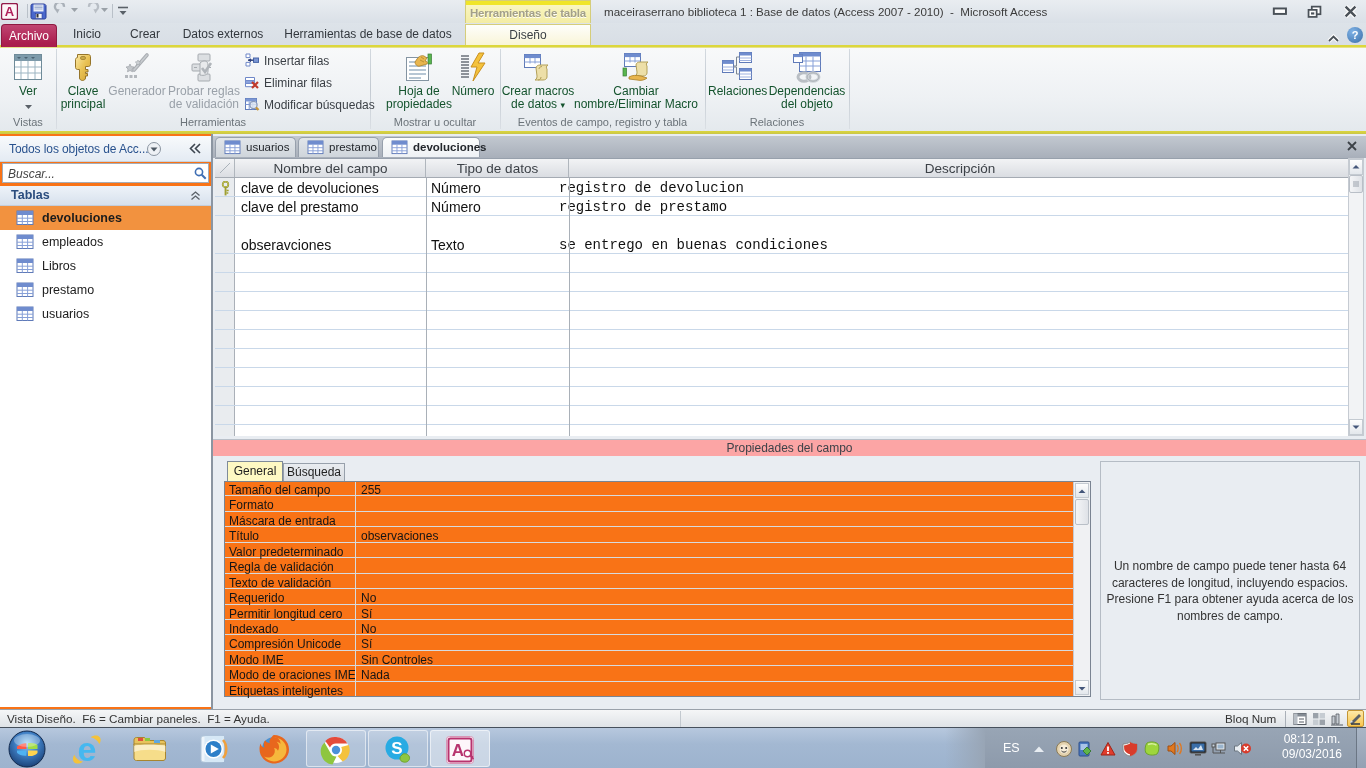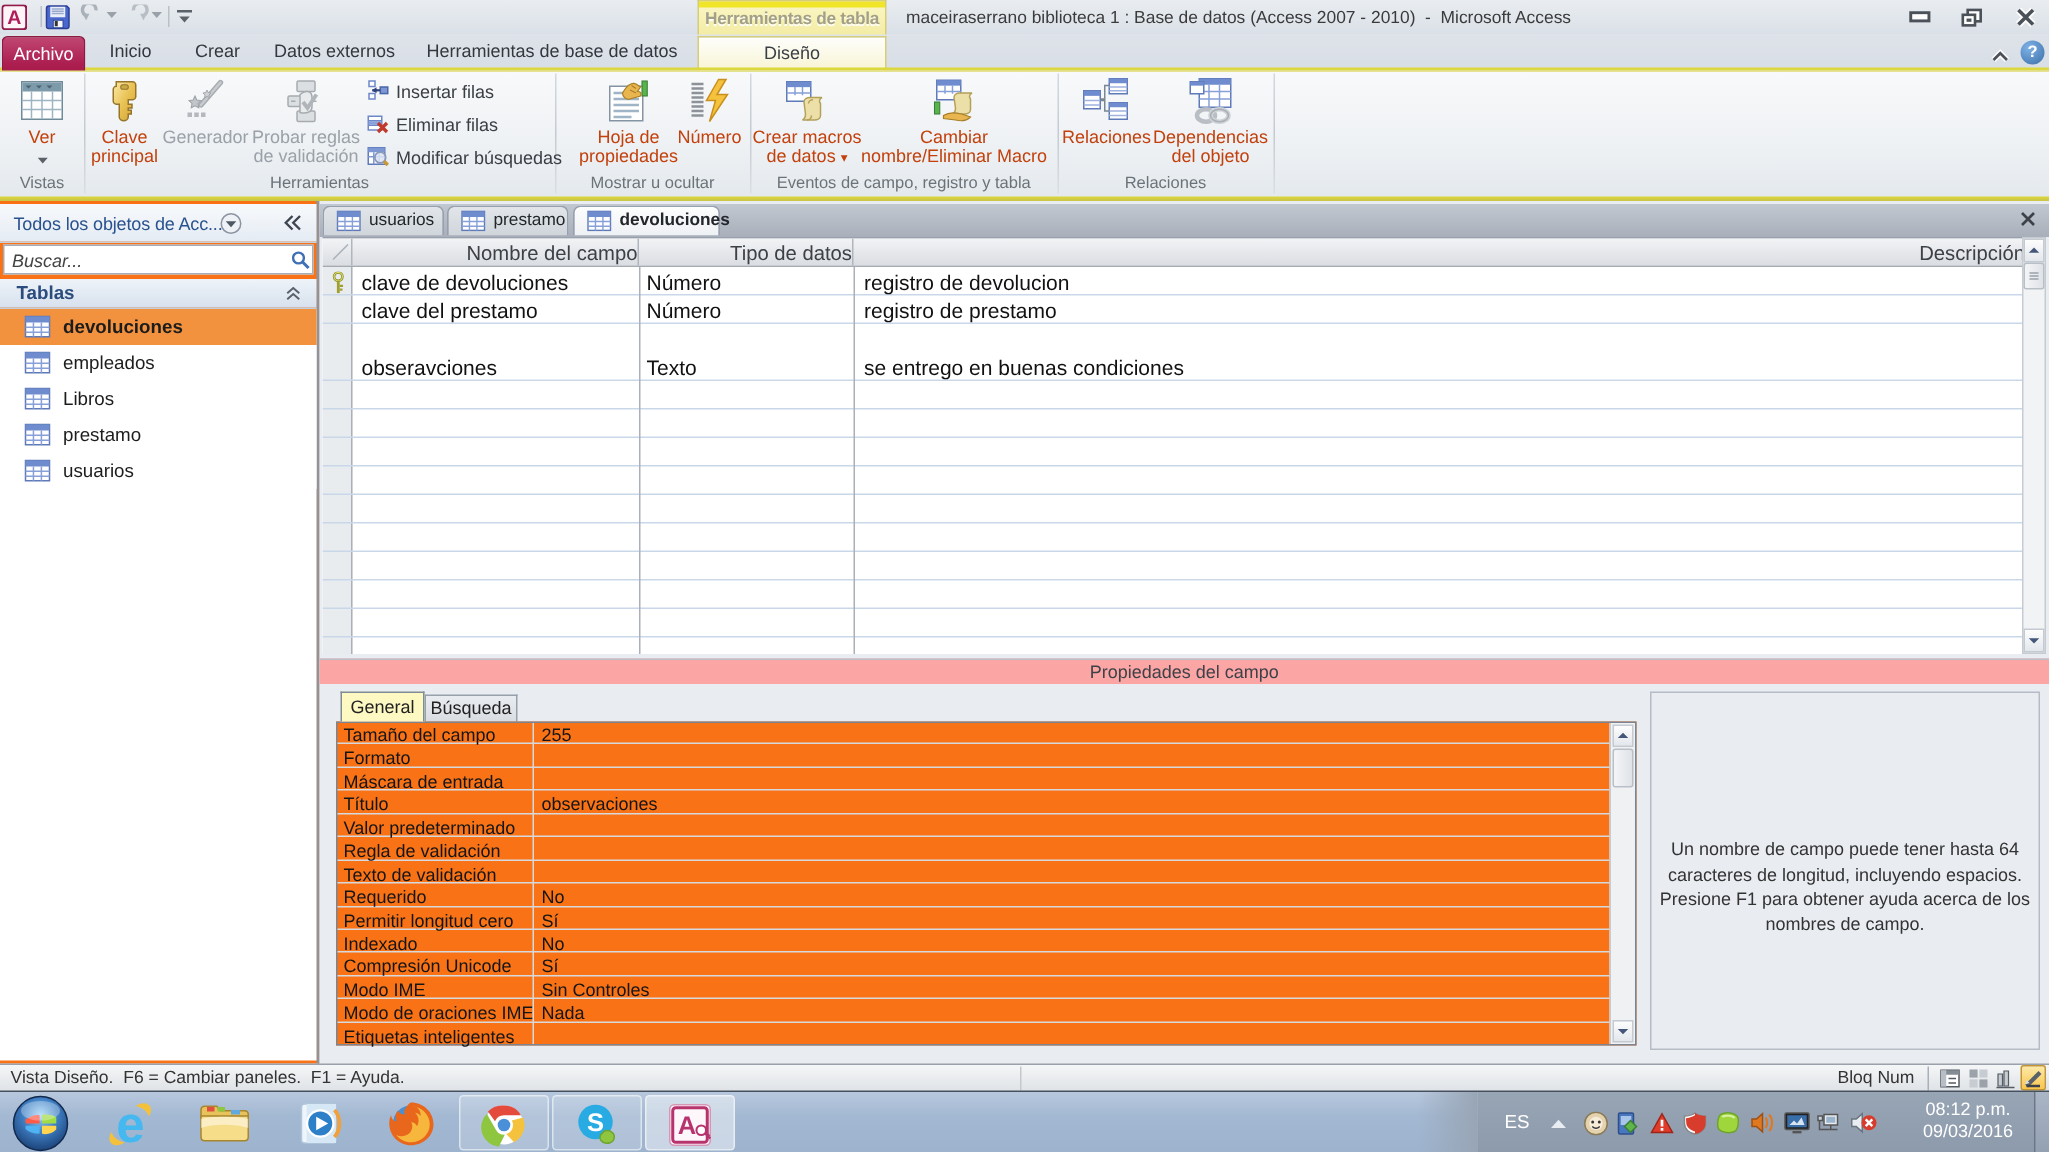--- a/index.html
+++ b/index.html
@@ -38,21 +38,21 @@
   font-size:11px; text-align:center; line-height:16px; }
 
 
 #ribbon { position:absolute; top:47px; left:0; width:1366px; height:84px;
   background:linear-gradient(#f8f9fa,#eef1f4 60%,#e4e9ed); border-top:1px solid #e6e18c; }
 #ribbon-bottom { position:absolute; top:131px; left:0; width:1366px; height:3px;
   background:linear-gradient(#dcd73c,#c9c549); }
 .rgroup-sep { position:absolute; top:49px; width:1px; height:80px;
   background:linear-gradient(#d3d9df,#c3cad2 50%,#dadfe4); }
 .rgroup-label { position:absolute; top:116px; font-size:11px; color:#6b7379; text-align:center; }
-.bigbtn { position:absolute; top:50px; text-align:center; font-size:12px; color:#c2410c; }
+.bigbtn { position:absolute; top:50px; text-align:center; font-size:12px; color:#14532d; }
 .bigbtn .ic { margin:1px auto 0; width:32px; height:32px; }
 .bigbtn .t1 { margin-top:2px; line-height:13px; }
 .smallbtn { position:absolute; font-size:12px; color:#3a3f45; height:16px; line-height:16px; }
 .smallbtn svg { vertical-align:-3px; margin-right:4px; }
 .gray { color:#9aa1a9; }
 
 
 #navpane { position:absolute; top:134px; left:0; width:213px; height:575px; background:#f97316; border-right:2px solid #8b95a1; }
 #nav-head { position:absolute; top:2px; left:0; width:211px; height:26px;
   background:linear-gradient(#f8fafc,#e4ebf3); border-bottom:1px solid #c8d1dc; }
@@ -74,26 +74,26 @@
 .dtab { position:absolute; top:1px; height:20px; border:1px solid #97a0ac; border-bottom:0;
   border-radius:5px 5px 0 0; background:linear-gradient(#e2e6ea,#cfd5db); font-size:11.5px; color:#23272c; }
 .dtab .t { position:absolute; left:30px; top:3px; }
 .dtab svg { position:absolute; left:8px; top:2px; }
 .dtab-active { background:linear-gradient(#fcfdfd,#eef1f4); font-weight:bold; }
 #tabclose { position:absolute; top:6px; left:1133px; width:12px; height:12px; }
 
 
 #grid { position:absolute; top:24px; left:2px; width:1133px; height:278px; background:#fff; border-top:1px solid #97a0ac; overflow:hidden; }
 #gridhdr { position:absolute; top:0; left:0; width:1135px; height:19px; background:linear-gradient(#f2f3f5,#dadde2); border-bottom:1px solid #a5abb3; }
-.ghcell { position:absolute; top:0; height:18px; text-align:right; font-size:13.5px; color:#3c4147; line-height:19px; border-right:1px solid #b0b6bd; }
+.ghcell { position:absolute; top:0; height:18px; text-align:center; font-size:13.5px; color:#3c4147; line-height:19px; border-right:1px solid #b0b6bd; }
 #gridsel { position:absolute; top:19px; left:0; width:20px; height:259px; background:#e9ecef; border-right:1px solid #aab0b8; }
 .grow { position:absolute; left:0; width:1135px; height:19px; border-bottom:1px solid #c9d8e9; font-size:14px; color:#111; }
 .grow .c1 { position:absolute; left:26px; top:2px; }
 .grow .c2 { position:absolute; left:216px; top:2px; }
-.grow .c3 { position:absolute; left:361px; top:2px; }
+.grow .c3 { position:absolute; left:344px; top:2px;font-family:Liberation Mono, monospace; }
 .gvline { position:absolute; top:19px; width:1px; height:259px; background:#a9b0b8; }
 
 
 #vsb { position:absolute; top:24px; left:1135px; width:16px; height:278px; background:#f2f3f5; border:1px solid #c6cbd2; }
 
 
 #propbar { position:absolute; top:305px; left:0; width:1153px; height:17px; background:#fca5a5; border-top:1px solid #b9c0c9;
   text-align:center; font-size:12px; color:#3d4248; line-height:17px; }
 #ptab-general { position:absolute; top:327px; left:14px; width:56px; height:20px; background:#fef9c3;
   border:1px solid #7f8b99; border-bottom:0; font-size:12px; color:#222; text-align:center; line-height:19px; z-index:2; }

